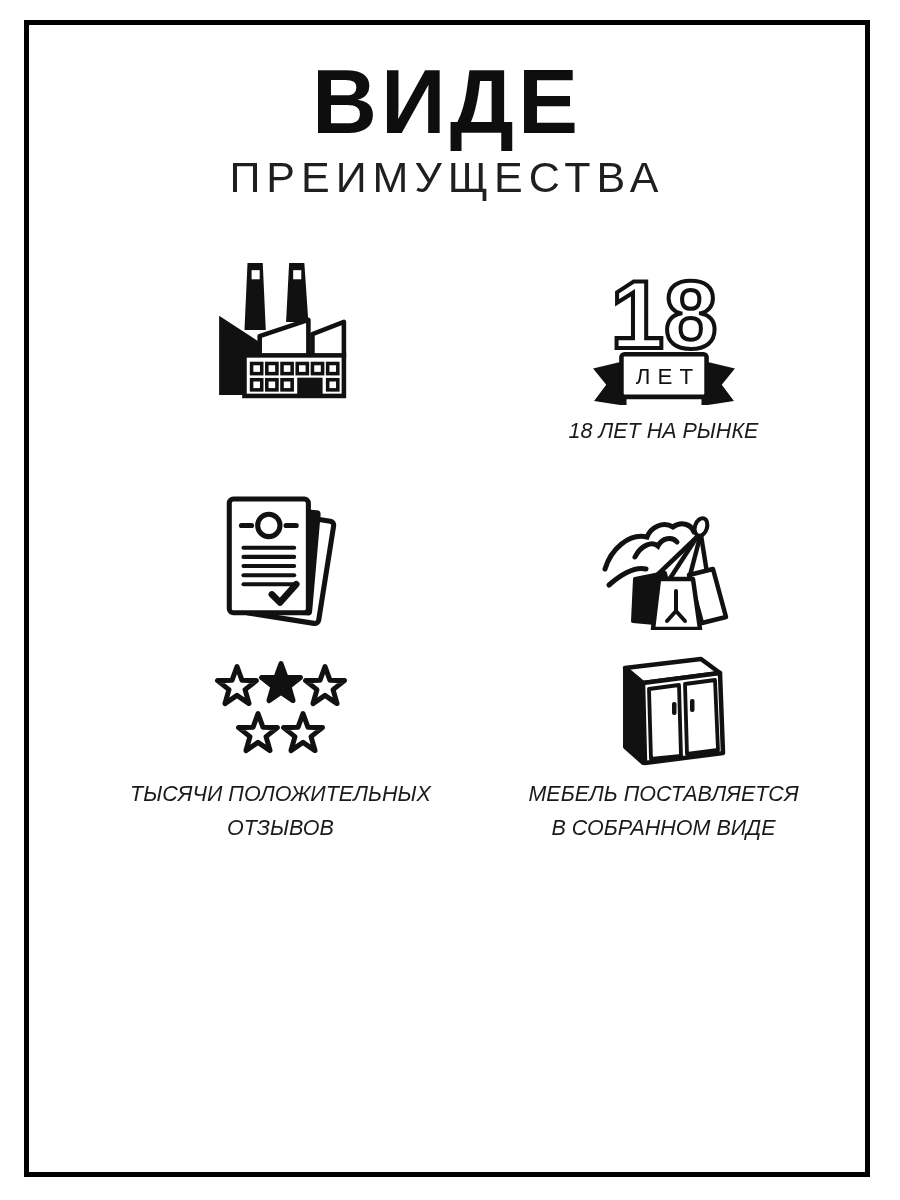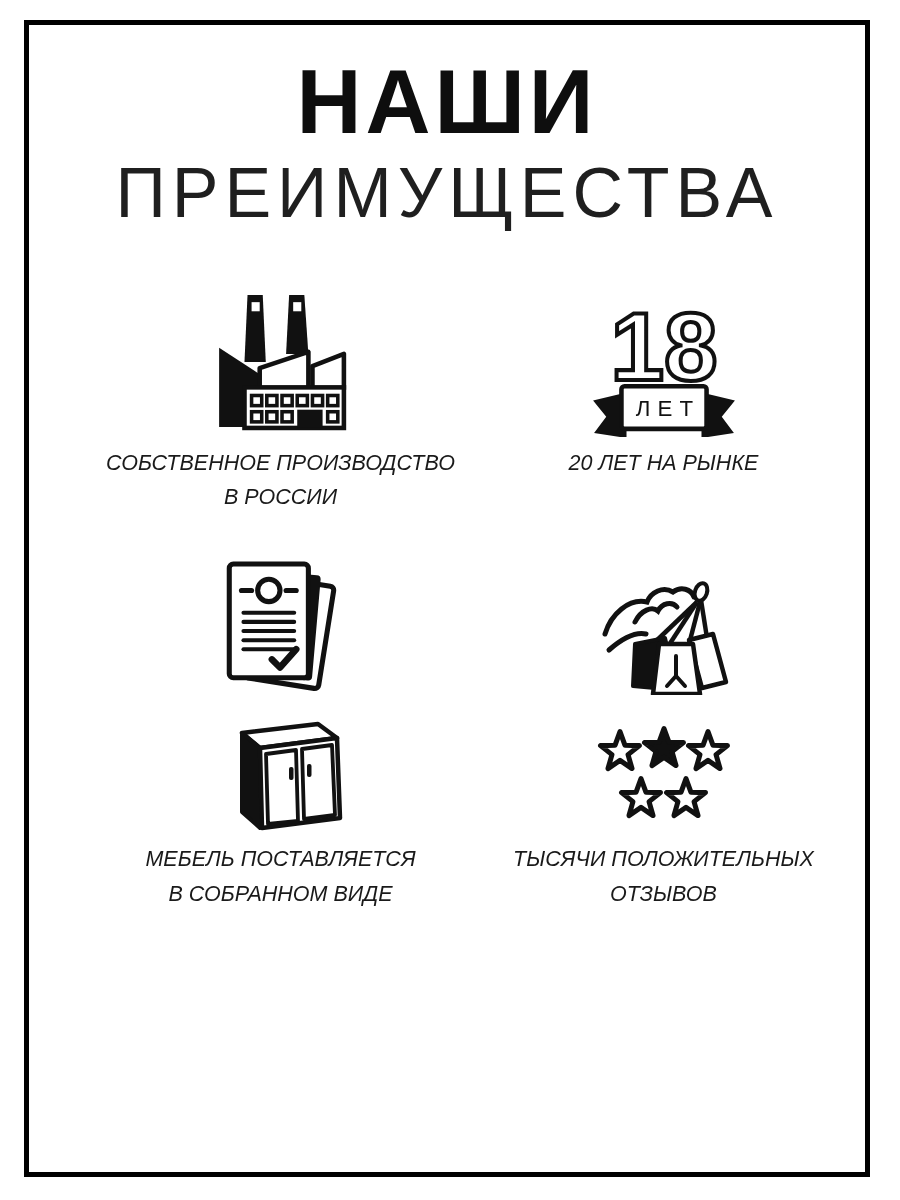--- a/index.html
+++ b/index.html
@@ -10,21 +10,21 @@
   .frame{
     position:absolute;left:24px;top:20px;width:846px;height:1157px;
     box-sizing:border-box;border:5px solid #000;
   }
   .title-block{margin-top:32px;text-align:center;}
   .title-main{
     font-size:90px;font-weight:800;letter-spacing:4px;line-height:1.0;
     color:#0e0e0e;
   }
   .title-sub{
-    font-size:70px;font-weight:200;letter-spacing:6px;line-height:1.15;
+    font-size:43px;font-weight:200;letter-spacing:6px;line-height:1.15;
     color:#1f1f1f;margin-top:6px;
   }
   .grid{
     display:grid;grid-template-columns:1fr 1fr;
     margin-top:52px;padding:0 10px 0 60px;
   }
   .cell{display:flex;flex-direction:column;align-items:center;}
   .icon-slot{display:flex;align-items:center;justify-content:center;}
   .row1 .icon-slot,.row2 .icon-slot{height:150px;align-items:center;}
   .row2{margin-top:40px;}
@@ -42,21 +42,21 @@
     font-family:"Liberation Sans",sans-serif;font-weight:500;letter-spacing:7px;
   }
 </style>
 </head>
 <body>
 
 <div class="canvas">
   <div class="frame">
 
     <div class="title-block">
-      <div class="title-main">НАШИ</div>
+      <div class="title-main">ВИДЕ</div>
       <div class="title-sub">ПРЕИМУЩЕСТВА</div>
     </div>
 
     <div class="grid">
 
       <div class="cell row1">
         <div class="icon-slot">
           <svg width="134" height="140" viewBox="0 0 132 138">
             <polygon points="33,4 48,4 51,70 30,70" fill="#111"></polygon>
             <rect x="37" y="11" width="8" height="9" fill="#fff"></rect>
@@ -74,35 +74,33 @@
               <rect x="97" y="103" width="10" height="10"></rect>
                 <rect x="112" y="103" width="10" height="10"></rect>
               <rect x="37" y="119" width="10" height="10"></rect>
                 <rect x="52" y="119" width="10" height="10"></rect>
               <rect x="67" y="119" width="10" height="10"></rect>
                 <rect x="112" y="119" width="10" height="10"></rect>
             </g>
             <rect x="82" y="117" width="25" height="18" fill="#111"></rect>
           </svg>
         </div>
-        <div class="caption">СОБСТВЕННОЕ ПРОИЗВОДСТВО
-В РОССИИ</div>
       </div>
 
       <div class="cell row1">
         <div class="icon-slot">
           <svg width="152" height="152" viewBox="0 0 150 150">
             <text class="badge-num" x="75" y="94" text-anchor="middle" font-size="95" fill="none" stroke="#111" stroke-width="4">18</text>
             <path d="M38,106 L5,114 L18,130 L6,146 L38,151 Z" fill="#111"></path>
             <path d="M112,106 L145,114 L132,130 L144,146 L112,151 Z" fill="#111"></path>
             <rect x="33" y="100" width="84" height="42" rx="3" fill="#fff" stroke="#111" stroke-width="4.5"></rect>
             <text class="badge-let" x="79" y="129" text-anchor="middle" font-size="22" fill="#111">ЛЕТ</text>
           </svg>
         </div>
-        <div class="caption">20 ЛЕТ НА РЫНКЕ</div>
+        <div class="caption">18 ЛЕТ НА РЫНКЕ</div>
       </div>
 
       <div class="cell row2">
         <div class="icon-slot">
           <svg width="132" height="142" viewBox="0 0 130 140">
             <rect x="36" y="22" width="74" height="102" rx="4" fill="#fff" stroke="#111" stroke-width="5" transform="rotate(9 73 73)"></rect>
             <rect x="26" y="14" width="74" height="104" rx="4" fill="#111" transform="rotate(5 63 66)"></rect>
             <rect x="14" y="6" width="78" height="112" rx="4" fill="#fff" stroke="#111" stroke-width="5"></rect>
             <circle cx="53" cy="32" r="11" fill="#fff" stroke="#111" stroke-width="5"></circle>
             <g stroke="#111" stroke-width="5" stroke-linecap="round">
@@ -141,45 +139,45 @@
               <path d="M77,92 L77,112"></path>
               <path d="M77,112 L68,122"></path>
               <path d="M77,112 L86,122"></path>
             </g>
           </svg>
         </div>
       </div>
 
       <div class="cell row3">
         <div class="icon-slot">
+          <svg width="160" height="112" viewBox="0 0 160 112">
+            <g stroke="#111" stroke-width="4.2" stroke-linejoin="round" stroke-linecap="round">
+              <path transform="translate(36,32) scale(1.2)" fill="#fff" d="M0,-17 L4.1,-5.7 L16.2,-5.3 L6.7,2.2 L10,13.8 L0,7 L-10,13.8 L-6.7,2.2 L-16.2,-5.3 L-4.1,-5.7 Z"></path>
+              <path transform="translate(80,29) scale(1.2)" fill="#111" d="M0,-17 L4.1,-5.7 L16.2,-5.3 L6.7,2.2 L10,13.8 L0,7 L-10,13.8 L-6.7,2.2 L-16.2,-5.3 L-4.1,-5.7 Z"></path>
+              <path transform="translate(124,32) scale(1.2)" fill="#fff" d="M0,-17 L4.1,-5.7 L16.2,-5.3 L6.7,2.2 L10,13.8 L0,7 L-10,13.8 L-6.7,2.2 L-16.2,-5.3 L-4.1,-5.7 Z"></path>
+              <path transform="translate(57,79) scale(1.2)" fill="#fff" d="M0,-17 L4.1,-5.7 L16.2,-5.3 L6.7,2.2 L10,13.8 L0,7 L-10,13.8 L-6.7,2.2 L-16.2,-5.3 L-4.1,-5.7 Z"></path>
+              <path transform="translate(102,79) scale(1.2)" fill="#fff" d="M0,-17 L4.1,-5.7 L16.2,-5.3 L6.7,2.2 L10,13.8 L0,7 L-10,13.8 L-6.7,2.2 L-16.2,-5.3 L-4.1,-5.7 Z"></path>
+            </g>
+          </svg>
+        </div>
+        <div class="caption">ТЫСЯЧИ ПОЛОЖИТЕЛЬНЫХ
+ОТЗЫВОВ</div>
+      </div>
+
+      <div class="cell row3">
+        <div class="icon-slot">
           <svg width="130" height="118" viewBox="0 0 130 118">
             <polygon points="26,16 102,7 121,21 44,31" fill="#fff" stroke="#111" stroke-width="4.5" stroke-linejoin="round"></polygon>
             <polygon points="26,16 44,31 44,111 26,95" fill="#111" stroke="#111" stroke-width="4" stroke-linejoin="round"></polygon>
             <polygon points="44,31 121,21 124,101 46,111" fill="#fff" stroke="#111" stroke-width="4.5" stroke-linejoin="round"></polygon>
             <polygon points="50,37 80,33 82,104 52,107" fill="none" stroke="#111" stroke-width="3.8" stroke-linejoin="round"></polygon>
             <polygon points="86,32 116,28 119,98 88,102" fill="none" stroke="#111" stroke-width="3.8" stroke-linejoin="round"></polygon>
             <rect x="73" y="50" width="4.5" height="13" rx="2" fill="#111"></rect>
             <rect x="91" y="47" width="4.5" height="13" rx="2" fill="#111"></rect>
           </svg>
         </div>
         <div class="caption">МЕБЕЛЬ ПОСТАВЛЯЕТСЯ
 В СОБРАННОМ ВИДЕ</div>
       </div>
 
-      <div class="cell row3">
-        <div class="icon-slot">
-          <svg width="160" height="112" viewBox="0 0 160 112">
-            <g stroke="#111" stroke-width="4.2" stroke-linejoin="round" stroke-linecap="round">
-              <path transform="translate(36,32) scale(1.2)" fill="#fff" d="M0,-17 L4.1,-5.7 L16.2,-5.3 L6.7,2.2 L10,13.8 L0,7 L-10,13.8 L-6.7,2.2 L-16.2,-5.3 L-4.1,-5.7 Z"></path>
-              <path transform="translate(80,29) scale(1.2)" fill="#111" d="M0,-17 L4.1,-5.7 L16.2,-5.3 L6.7,2.2 L10,13.8 L0,7 L-10,13.8 L-6.7,2.2 L-16.2,-5.3 L-4.1,-5.7 Z"></path>
-              <path transform="translate(124,32) scale(1.2)" fill="#fff" d="M0,-17 L4.1,-5.7 L16.2,-5.3 L6.7,2.2 L10,13.8 L0,7 L-10,13.8 L-6.7,2.2 L-16.2,-5.3 L-4.1,-5.7 Z"></path>
-              <path transform="translate(57,79) scale(1.2)" fill="#fff" d="M0,-17 L4.1,-5.7 L16.2,-5.3 L6.7,2.2 L10,13.8 L0,7 L-10,13.8 L-6.7,2.2 L-16.2,-5.3 L-4.1,-5.7 Z"></path>
-              <path transform="translate(102,79) scale(1.2)" fill="#fff" d="M0,-17 L4.1,-5.7 L16.2,-5.3 L6.7,2.2 L10,13.8 L0,7 L-10,13.8 L-6.7,2.2 L-16.2,-5.3 L-4.1,-5.7 Z"></path>
-            </g>
-          </svg>
-        </div>
-        <div class="caption">ТЫСЯЧИ ПОЛОЖИТЕЛЬНЫХ
-ОТЗЫВОВ</div>
-      </div>
-
     </div>
   </div>
 </div>
 
 </body></html>

